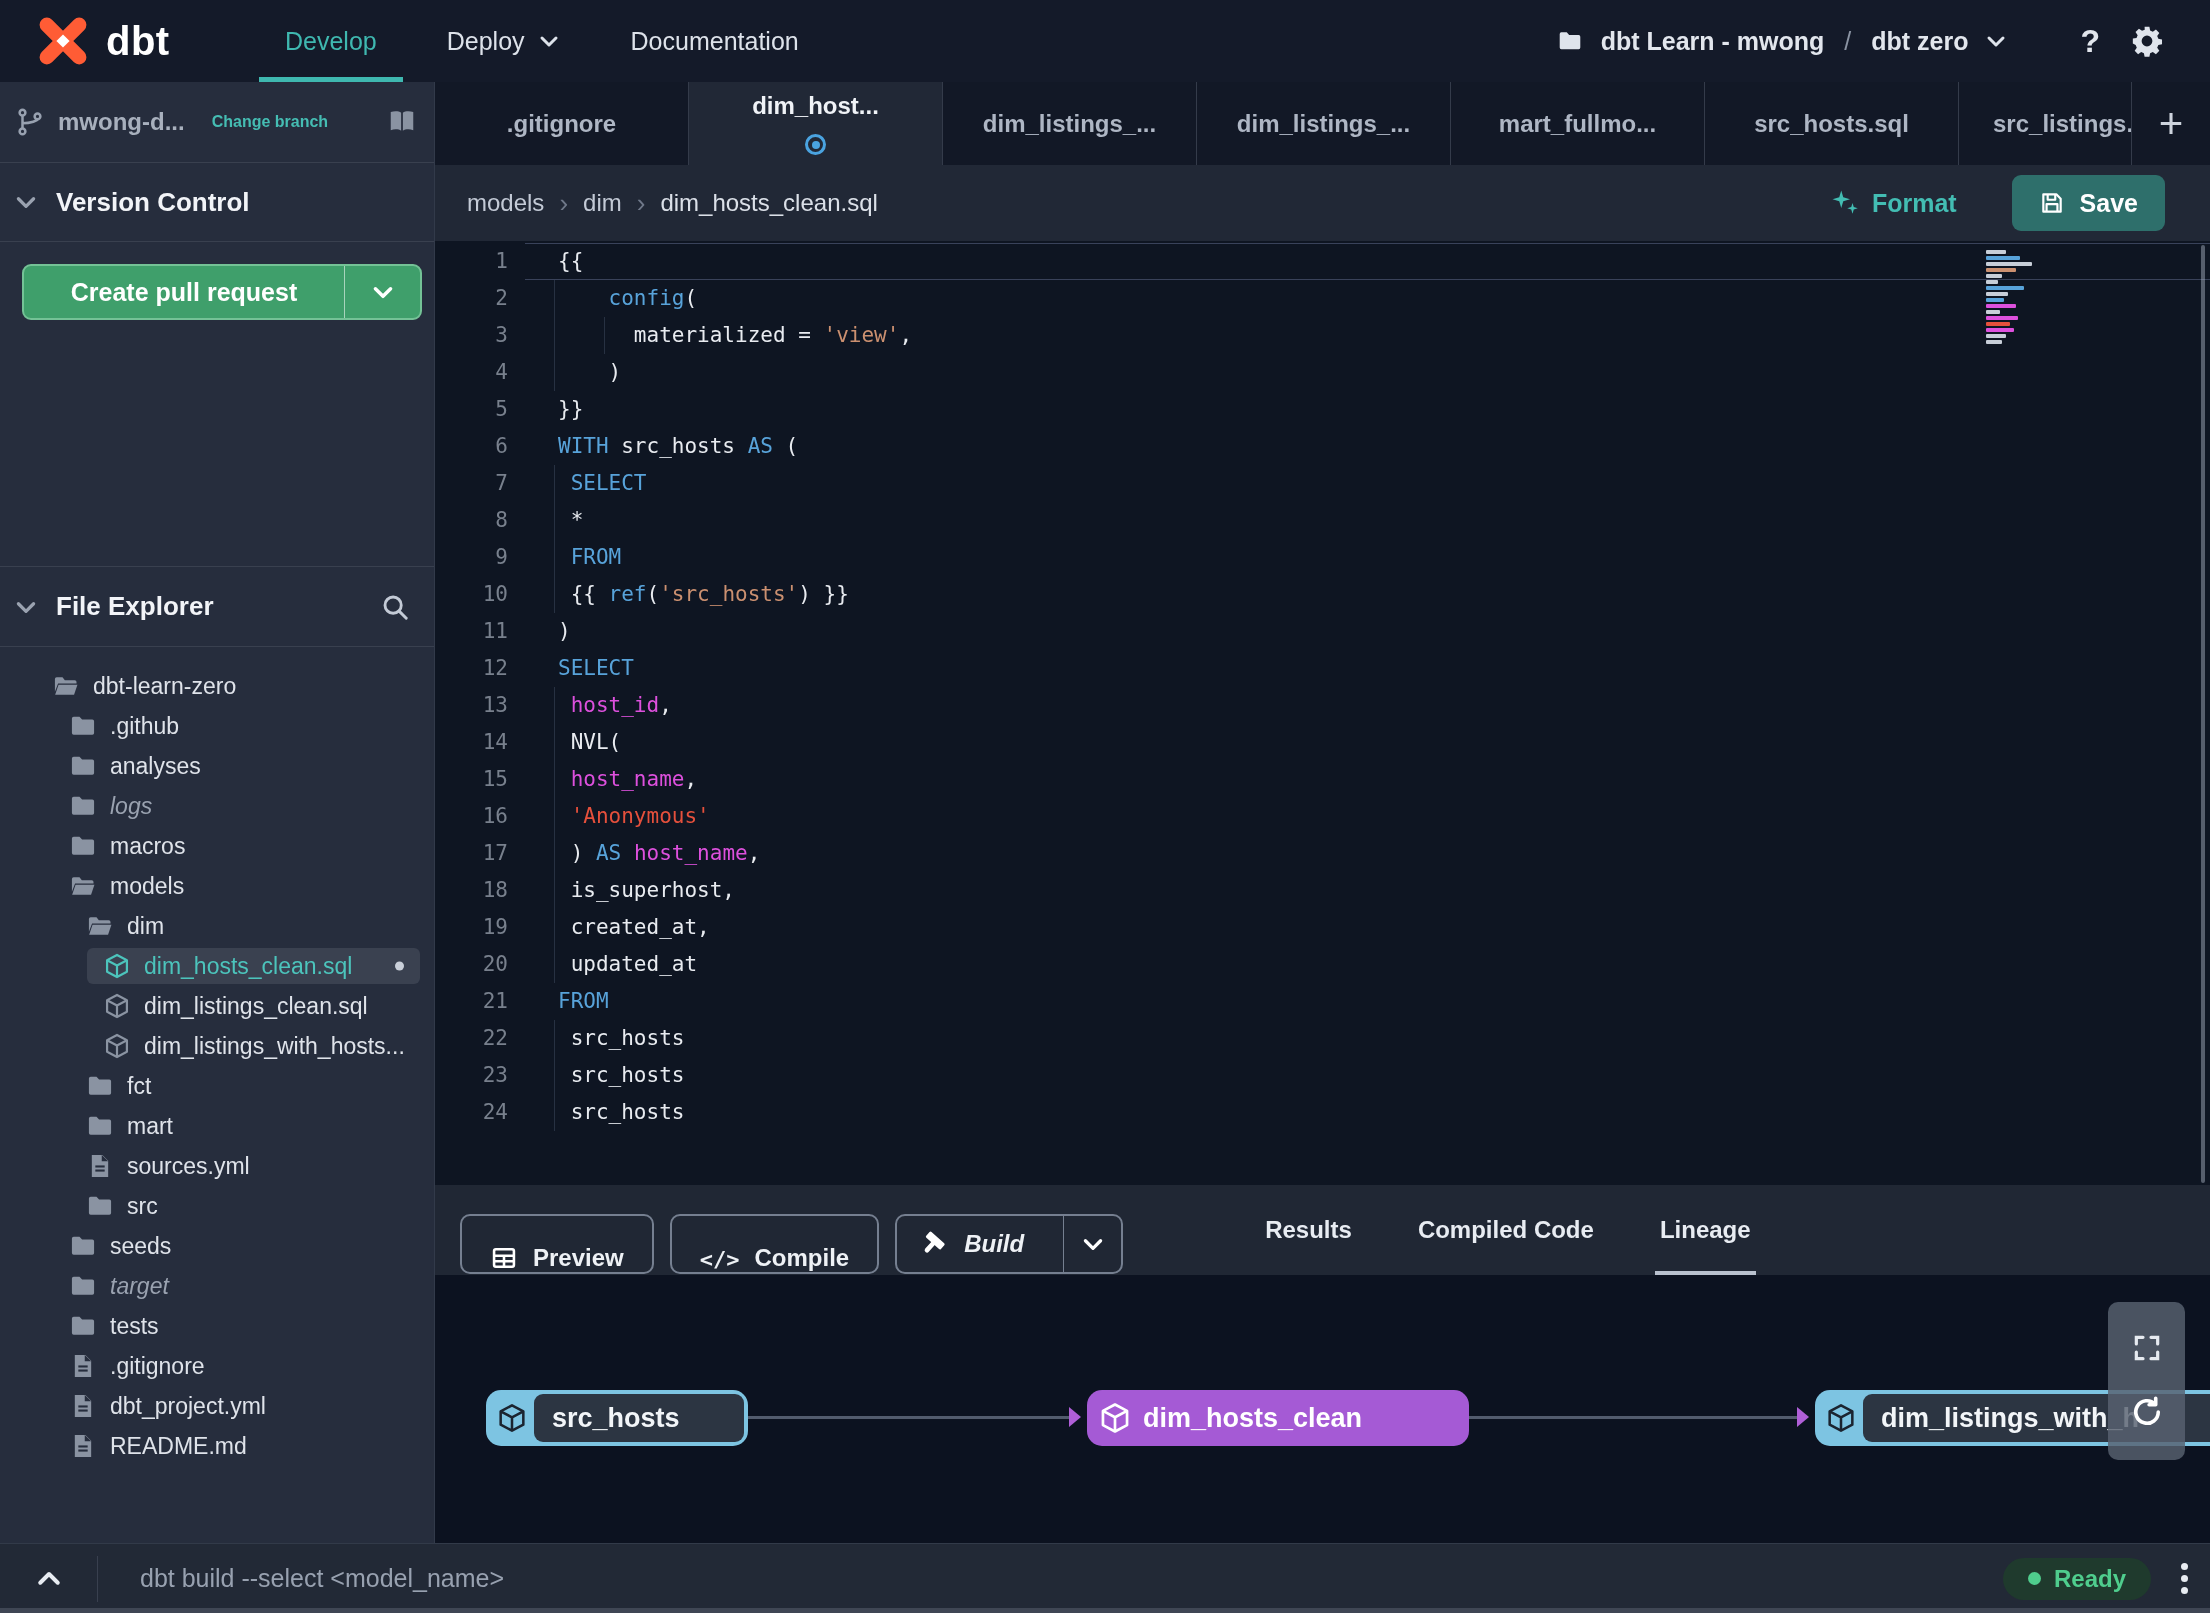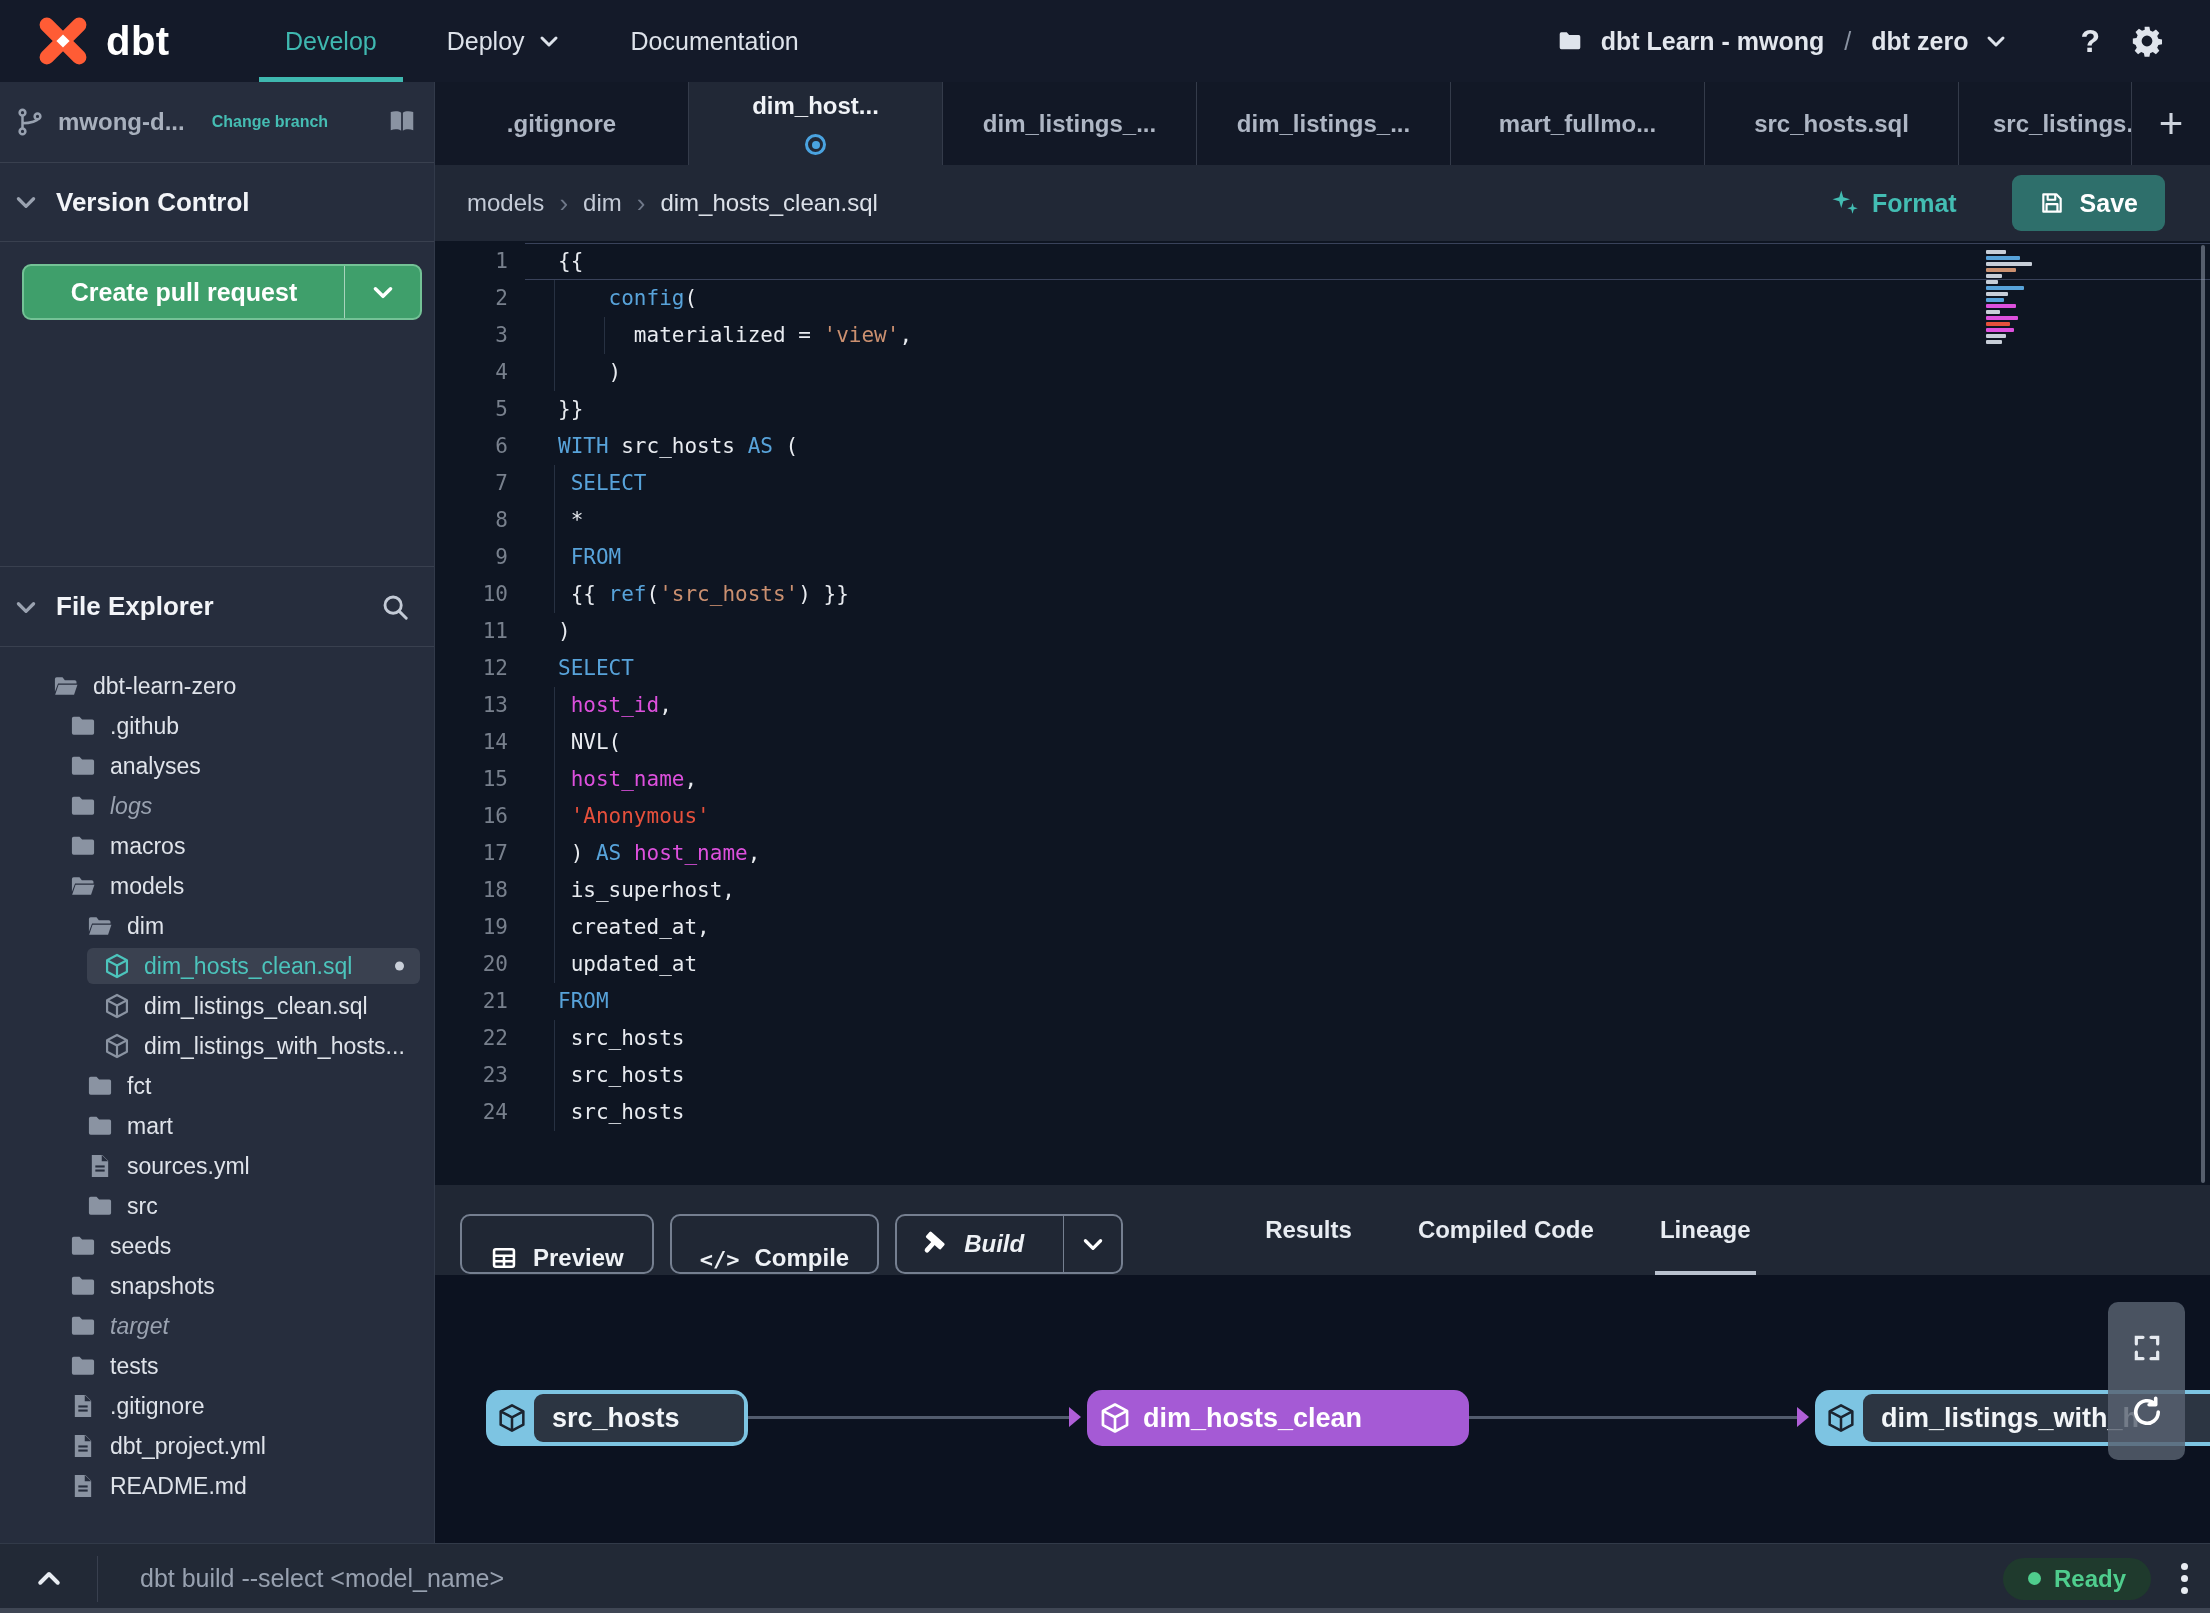--- a/index.html
+++ b/index.html
@@ -352,28 +352,20 @@
             <span class="tlabel" style="margin-left:127px">src</span>
           </div>
           <div class="tree-row">
             <span class="ticon icon" style="left:69px">
               <svg width="28" height="28" viewBox="0 0 24 24" fill="currentColor">
                 <path d="M2.5 5.5A1.5 1.5 0 0 1 4 4h5l2.2 2.5H20a1.5 1.5 0 0 1 1.5 1.5v10A1.5 1.5 0 0 1 20 19.5H4A1.5 1.5 0 0 1 2.5 18Z"></path>
               </svg>
             </span>
             <span class="tlabel" style="margin-left:110px">seeds</span>
           </div>
-          <div class="tree-row">
-            <span class="ticon icon" style="left:69px">
-              <svg width="28" height="28" viewBox="0 0 24 24" fill="currentColor">
-                <path d="M2.5 5.5A1.5 1.5 0 0 1 4 4h5l2.2 2.5H20a1.5 1.5 0 0 1 1.5 1.5v10A1.5 1.5 0 0 1 20 19.5H4A1.5 1.5 0 0 1 2.5 18Z"></path>
-              </svg>
-            </span>
-            <span class="tlabel" style="margin-left:110px">snapshots</span>
-          </div>
           <div class="tree-row italic">
             <span class="ticon icon" style="left:69px">
               <svg width="28" height="28" viewBox="0 0 24 24" fill="currentColor">
                 <path d="M2.5 5.5A1.5 1.5 0 0 1 4 4h5l2.2 2.5H20a1.5 1.5 0 0 1 1.5 1.5v10A1.5 1.5 0 0 1 20 19.5H4A1.5 1.5 0 0 1 2.5 18Z"></path>
               </svg>
             </span>
             <span class="tlabel" style="margin-left:110px">target</span>
           </div>
           <div class="tree-row">
             <span class="ticon icon" style="left:69px">

